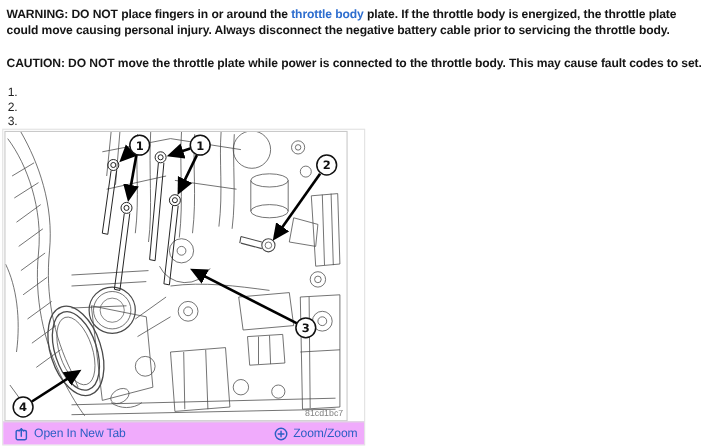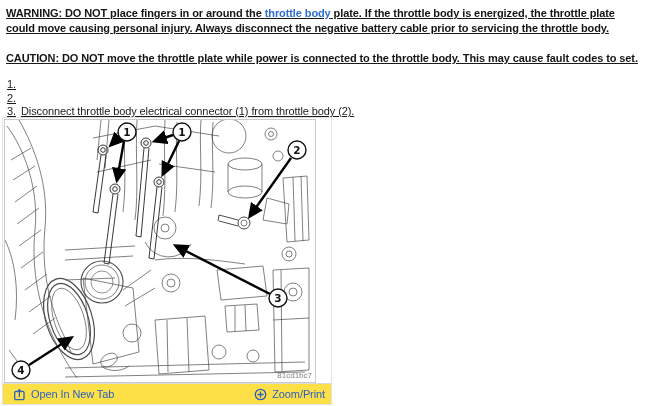--- a/index.html
+++ b/index.html
@@ -1,18 +1,18 @@
 <!DOCTYPE html>
 <html><head>
 <meta charset="utf-8">
 <style>
   * { margin:0; padding:0; box-sizing:border-box; }
   html,body { width:650px; height:406px; background:#ffffff; overflow:hidden;
     font-family:"Liberation Sans", sans-serif; color:#1a1a1a; }
-  .page { position:relative; width:650px; height:406px;text-decoration:underline; }
+  .page { position:relative; width:650px; height:406px; }
 
   .para { font-size:11px; line-height:15px; letter-spacing:-0.1px; color:#151515;
     font-weight:bold; margin:0 5px 0 6px; }
   .warning { padding-top:6px; }
   .caution { margin-top:15px; }
   a.inline-link { color:#2e6ecf; text-decoration:none; cursor:pointer; }
 
   .steps { margin:12px 0 0 7px; font-size:11px; line-height:13.5px;
     letter-spacing:-0.1px; color:#222; }
   .step { display:flex; }
@@ -20,21 +20,21 @@
 
   .figure { position:absolute; left:2px; top:117px; width:330px; height:288px;
     border:1px solid #e2e2e2; background:#ffffff; }
   .img-frame { position:absolute; left:1px; top:1px; width:312px; height:264px;
     border:1px solid #c9c9c9; background:#fff; }
   .img-frame svg { display:block; width:100%; height:100%; }
   .watermark { position:absolute; right:3px; bottom:2px; font-size:8px;
     color:#828282; letter-spacing:0; }
 
   .fig-toolbar { position:absolute; left:0; right:0; bottom:0; height:21px;
-    border-top:1px solid #dcdcdc; background:#fde047;
+    border-top:1px solid #dcdcdc; background:#f0abfc;
     display:flex; align-items:center; justify-content:space-between;
     padding:0 6px 0 10px; }
   .tb-link { display:flex; align-items:center; gap:5px; color:#2b5fc4;
     font-size:11px; letter-spacing:-0.1px; cursor:pointer; text-decoration:none; }
   .tb-link svg { display:block; }
 
   
   .line-art path, .line-art circle, .line-art ellipse, .line-art line, .line-art rect
     { vector-effect:non-scaling-stroke; }
 </style>
@@ -49,21 +49,20 @@
 
   <div class="steps">
     <div class="step">
       <span class="step-num">1.</span>
     </div>
     <div class="step">
       <span class="step-num">2.</span>
     </div>
     <div class="step">
       <span class="step-num">3.</span>
-      <span>Disconnect throttle body electrical connector (1) from throttle body (2).</span>
     </div>
   </div>
 
   <div class="figure">
     <div class="img-frame">
       <svg viewBox="0 0 310 262" xmlns="http://www.w3.org/2000/svg">
         <defs>
           <marker id="ah" markerWidth="7" markerHeight="7" refX="5" refY="3" orient="auto">
             <path d="M0,0 L6.5,3 L0,6 Z" fill="#000"></path>
           </marker>
@@ -194,18 +193,18 @@
                    A1.3,1.3 0 0 0 11,10.4 V4.6 A1.3,1.3 0 0 0 9.7,3.3 H8.5"></path>
           <path d="M6.35,8.6 V1.8 M6.35,1.8 L4.5,3.7 M6.35,1.8 L8.2,3.7"></path>
         </svg>
         <span>Open In New Tab</span>
       </a>
       <a class="tb-link">
         <svg width="13" height="13" viewBox="0 0 13 13" fill="none" stroke="#2b5fc4" stroke-width="1.3" stroke-linecap="round">
           <circle cx="6.5" cy="6.5" r="5.2"></circle>
           <path d="M6.5,3.9 V9.1 M3.9,6.5 H9.1"></path>
         </svg>
-        <span>Zoom/Print</span>
+        <span>Zoom/Zoom</span>
       </a>
     </div>
   </div>
 
 </div>
 
 </body></html>

